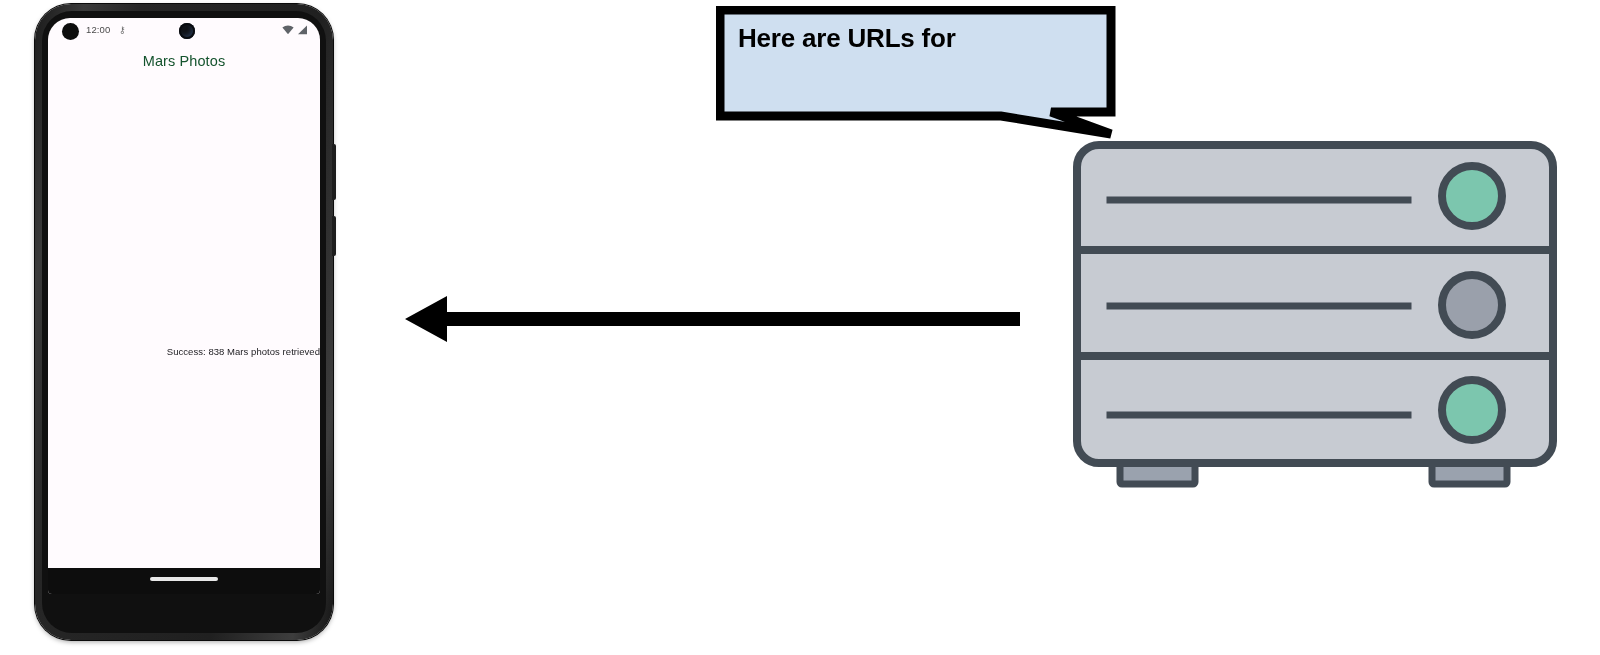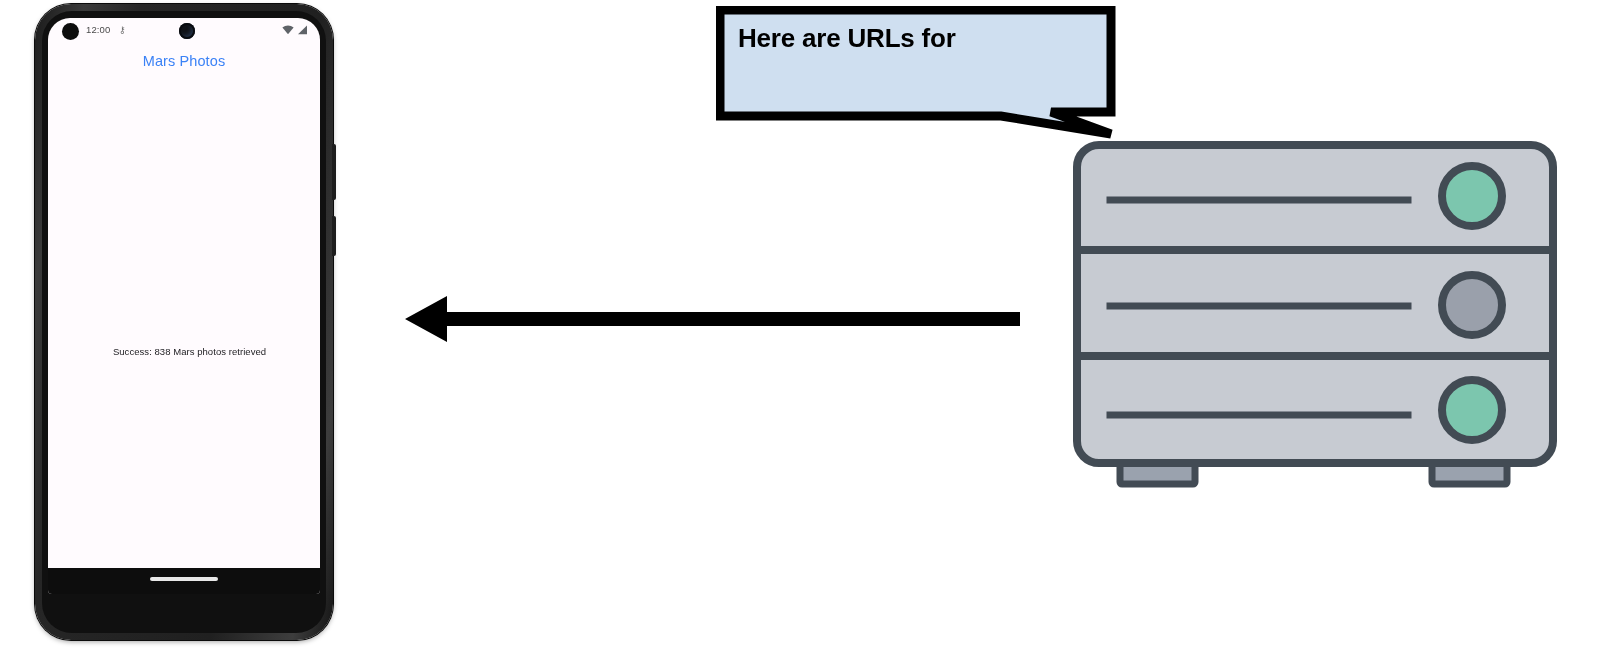--- a/index.html
+++ b/index.html
@@ -105,34 +105,34 @@
 
   
   .app-bar {
     height: 34px;
     display: flex;
     align-items: center;
     justify-content: center;
   }
   .app-bar-title {
     font-size: 14.5px;
-    color: #3b82f6;
+    color: #14532d;
     letter-spacing: .1px;
   }
 
   
   .screen-body {
     position: relative;
     height: 516px;
   }
   .result-text {
     position: absolute;
     top: 268px;
     left: 11px; right: 0;
-    text-align: center;
+    text-align: right;
     font-size: 9.5px;
     color: #1c1b1f;
     letter-spacing: .05px;
   }
 
   
   .nav-bar {
     position: absolute;
     left: 0; right: 0; bottom: 0;
     height: 26px;

